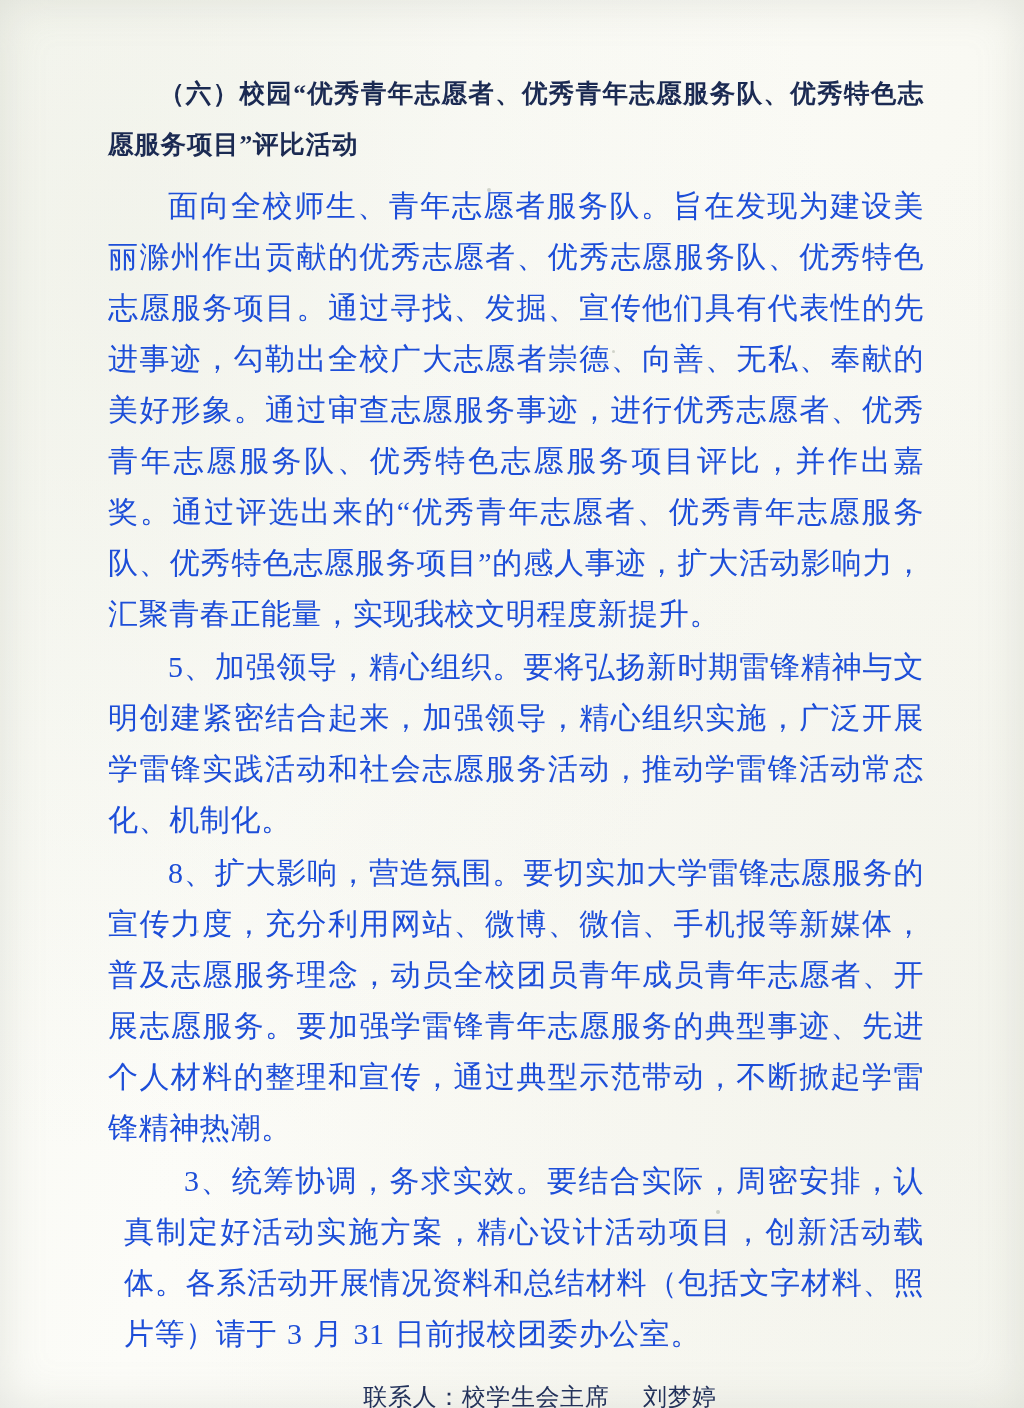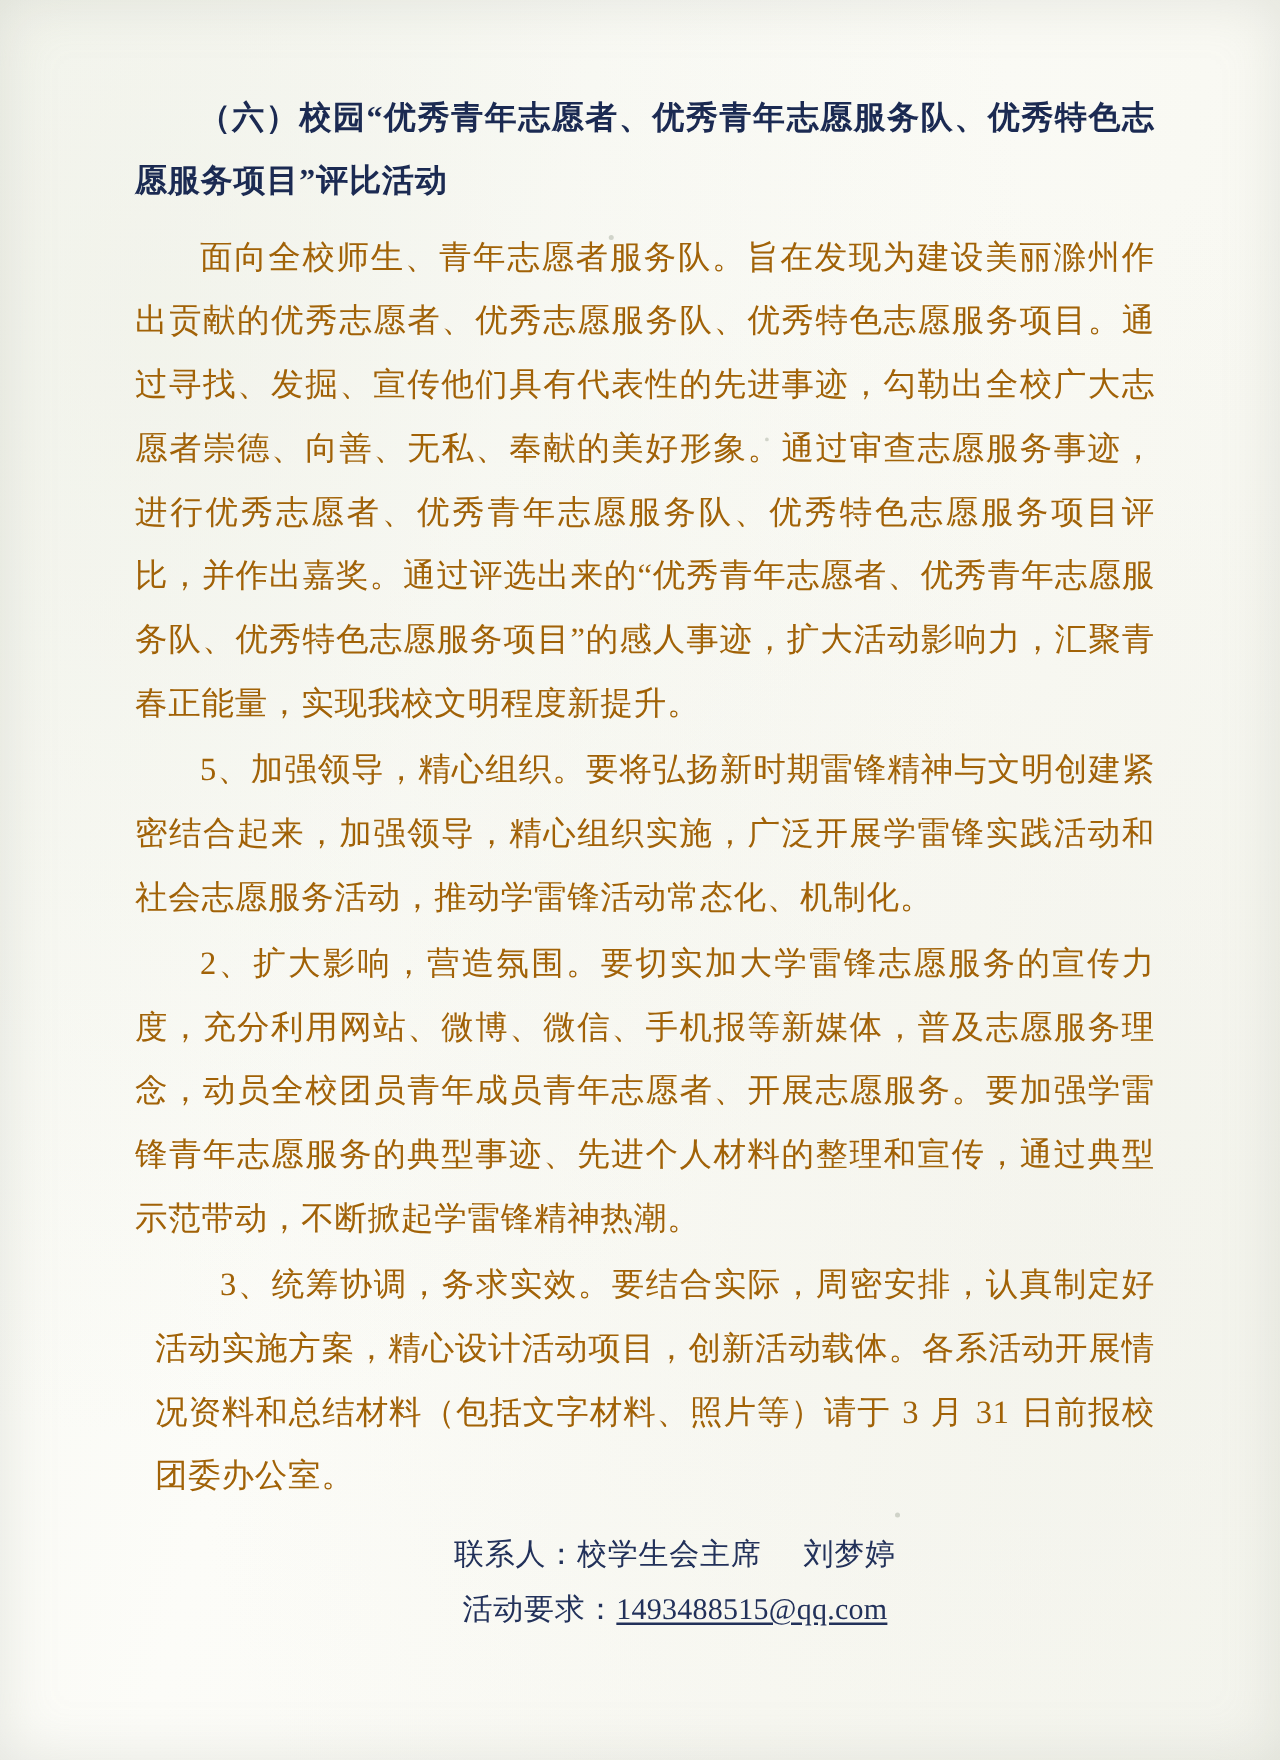--- a/index.html
+++ b/index.html
@@ -40,27 +40,27 @@
     box-shadow: inset 0 0 46px rgba(150,155,140,0.22);
   }
   .content {
     position: absolute;
     left: 108px;
     top: 68px;
     width: 816px;
     z-index: 3;
   }
   .doc-para {
-    font-size: 26px;
+    font-size: 30px;
     line-height: 51px;
     letter-spacing: 0.6px;
     text-align: justify;
     text-justify: inter-ideograph;
     margin: 0 0 2px 0;
-    color: #a16207;
+    color: #1d4ed8;
   }
   .indent2 { text-indent: 2em; }
   .heading-bold {
     font-weight: bold;
     font-size: 25.5px;
     line-height: 51px;
     letter-spacing: 0.8px;
     color: #1b2a52;
     margin: 0;
     text-align: justify;
@@ -123,21 +123,21 @@
 
 <div class="content">
 
   <p class="heading-bold indent2">（六）校园“优秀青年志愿者、优秀青年志愿服务队、优秀特色志愿服务项目”评比活动</p>
 
   <p class="doc-para indent2 gap-top">面向全校师生、青年志愿者服务队。旨在发现为建设美丽滁州作出贡献的优秀志愿者、优秀志愿服务队、优秀特色志愿服务项目。通过寻找、发掘、宣传他们具有代表性的先进事迹，勾勒出全校广大志愿者崇德、向善、无私、奉献的美好形象。通过审查志愿服务事迹，进行优秀志愿者、优秀青年志愿服务队、优秀特色志愿服务项目评比，并作出嘉奖。通过评选出来的“优秀青年志愿者、优秀青年志愿服务队、优秀特色志愿服务项目”的感人事迹，扩大活动影响力，汇聚青春正能量，实现我校文明程度新提升。</p>
 
 
   <p class="doc-para indent2">5、加强领导，精心组织。要将弘扬新时期雷锋精神与文明创建紧密结合起来，加强领导，精心组织实施，广泛开展学雷锋实践活动和社会志愿服务活动，推动学雷锋活动常态化、机制化。</p>
 
-  <p class="doc-para indent2">2、扩大影响，营造氛围。要切实加大学雷锋志愿服务的宣传力度，充分利用网站、微博、微信、手机报等新媒体，普及志愿服务理念，动员全校团员青年成员青年志愿者、开展志愿服务。要加强学雷锋青年志愿服务的典型事迹、先进个人材料的整理和宣传，通过典型示范带动，不断掀起学雷锋精神热潮。</p>
+  <p class="doc-para indent2">8、扩大影响，营造氛围。要切实加大学雷锋志愿服务的宣传力度，充分利用网站、微博、微信、手机报等新媒体，普及志愿服务理念，动员全校团员青年成员青年志愿者、开展志愿服务。要加强学雷锋青年志愿服务的典型事迹、先进个人材料的整理和宣传，通过典型示范带动，不断掀起学雷锋精神热潮。</p>
 
   <p class="doc-para indent2 spaced-nums">3、统筹协调，务求实效。要结合实际，周密安排，认真制定好活动实施方案，精心设计活动项目，创新活动载体。各系活动开展情况资料和总结材料（包括文字材料、照片等）请于 3 月 31 日前报校团委办公室。</p>
 
   <div class="contact-block">
     <p class="contact-line">
       <span>联系人：校学生会主席</span><span class="name-gap"></span><span>刘梦婷</span>
     </p>
     <p class="contact-line">
       <span>活动要求：</span><span class="email">1493488515@qq.com</span>
     </p>

